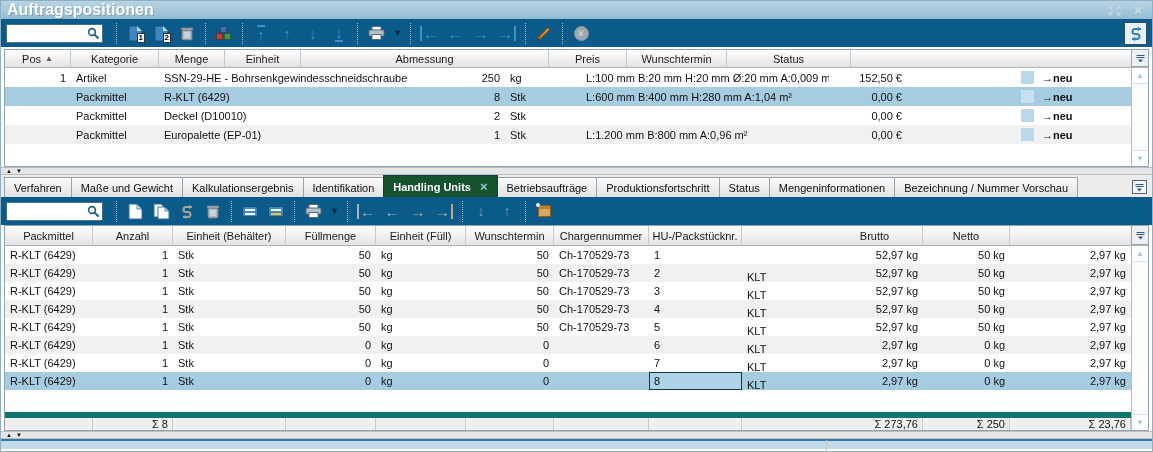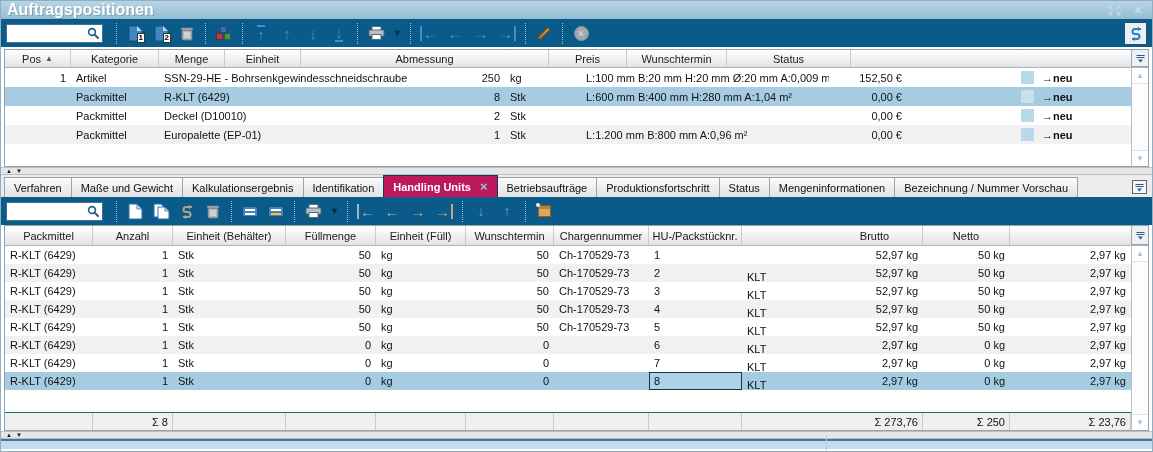--- a/index.html
+++ b/index.html
@@ -54,21 +54,21 @@
   .tbl2 .trow{height:18px;}
   .trow.alt{background:#f1f1f1;}
   .trow.sel{background:#a6cce2;}
   .cell{padding:0 5px;white-space:nowrap;overflow:hidden;height:100%;display:flex;align-items:center;}
   .cell.num{justify-content:flex-end;}
   .fill{flex:1 1 auto;background:#fff;}
   .status-box{width:13px;height:13px;background:#b9d9ea;display:inline-block;margin-right:8px;flex:0 0 auto;}
   .trow.sel .status-box{background:#c7e0ef;}
   .status-text{font-weight:bold;}
   .cell.focus{outline:1px solid #16344a;outline-offset:-1px;background:#aed2e6;}
-  .footer{display:flex;height:18px;background:#efefef;border-top:1px solid #0f766e;flex:0 0 auto;align-items:center;}
+  .footer{display:flex;height:18px;background:#efefef;border-top:6px solid #0f766e;flex:0 0 auto;align-items:center;}
   .fcell{height:100%;display:flex;align-items:center;justify-content:flex-end;padding:0 4px;border-right:1px solid #c6cacd;white-space:nowrap;}
 
   
   .c-pos{width:66px;}.c-kategorie{width:88px;}.c-bezeichnung{width:280px;}.c-menge{width:66px;}
   .c-einheit{width:76px;}.c-abmessung{width:248px;}.c-preis{width:78px;}.c-wunschtermin{width:100px;}.c-status{width:124px;}
   
   .d-packmittel{width:88px;}.d-anzahl{width:80px;}.d-einheit_behaelter{width:113px;}.d-fuellmenge{width:90px;}
   .d-einheit_fuell{width:90px;}.d-gesamtmenge{width:88px;}.d-chargennummer{width:95px;}.d-hu_nr{width:93px;}
   .d-etiketttyp{width:85px;margin-top:44px;}.d-brutto{width:96px;}.d-netto{width:87px;}.d-tara{width:121px;}
 
@@ -81,21 +81,21 @@
   .tbl2 .gridbtn{height:19px;}
 
   
   .splitter{height:8px;background:#e6e6e6;border-top:1px solid #b9bfc3;border-bottom:1px solid #b9bfc3;display:flex;align-items:center;padding-left:5px;gap:4px;}
   .spbtn{font-size:6px;line-height:1;color:#111;cursor:default;}
 
   
   .tabbar{height:22px;background:#ececec;display:flex;align-items:flex-end;padding-left:3px;position:relative;}
   #tabs-holder{display:flex;align-items:flex-end;height:100%;}
   .tab{height:20px;display:flex;align-items:center;padding:0 9px;background:linear-gradient(#fbfbfb,#e2e2e2);border:1px solid #99a3ab;border-bottom:none;margin-right:-1px;font-size:11px;white-space:nowrap;cursor:default;}
-  .tab.active{height:22px;background:#be185d;color:#fff;font-weight:bold;border-color:#0e3d5a;z-index:2;}
+  .tab.active{height:22px;background:#14532d;color:#fff;font-weight:bold;border-color:#0e3d5a;z-index:2;}
   .tab-close{color:#93c6e0;font-weight:bold;font-size:13px;margin-left:9px;line-height:1;}
   .tab-opt{margin-left:auto;margin-right:5px;margin-bottom:3px;}
   .gridglyph{width:15px;height:14px;background:#f4f5f6;border:1px solid #5a6670;display:flex;align-items:center;justify-content:center;}
 
   .window-bottom{height:10px;background:#c4dbea;border-top:2px solid #3879a8;}
 </style>
 </head>
 <body>
 
 <div class="window">

